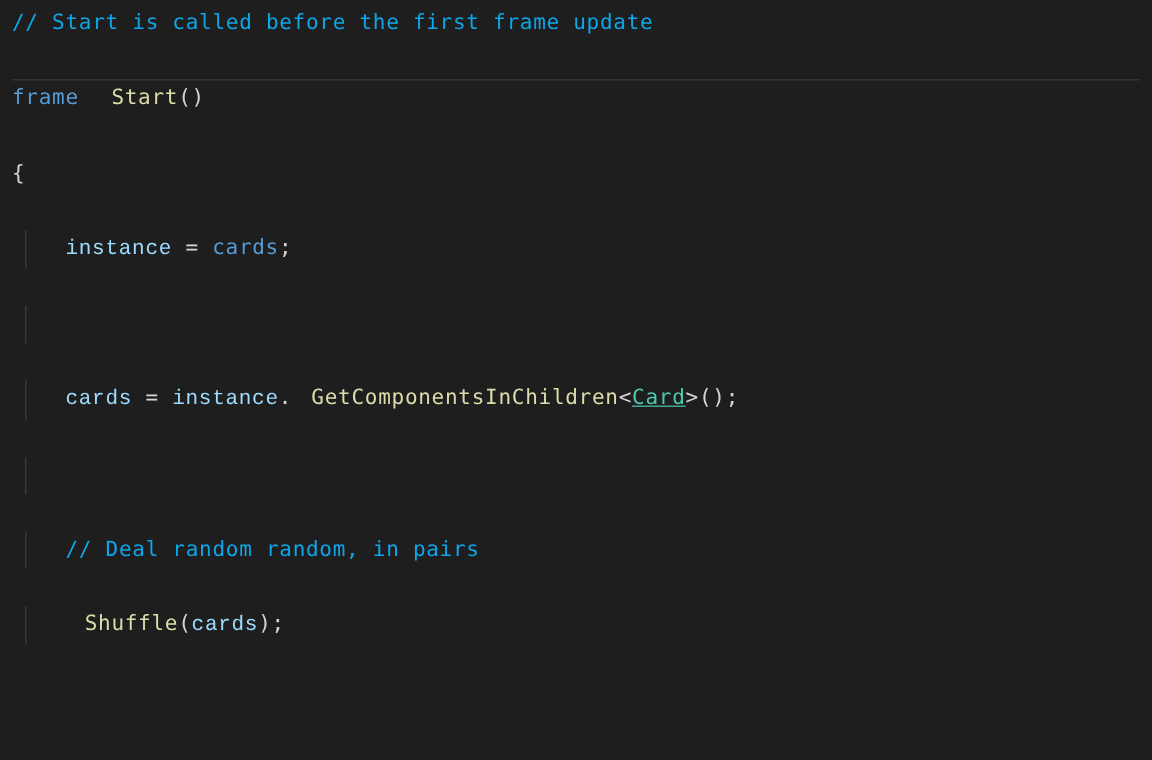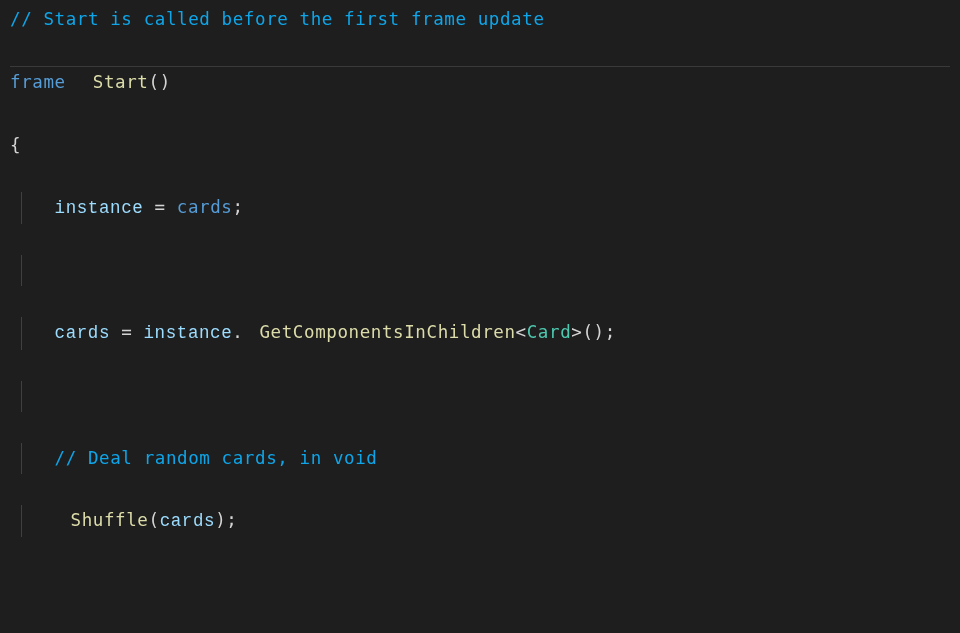--- a/index.html
+++ b/index.html
@@ -23,41 +23,41 @@
   .indent-bar {
     position: absolute;
     left: 10.5px;
     top: 0;
     bottom: 0;
     width: 1px;
     background: #404040;
   }
   .c-comment { color: #0ea5e9; }
   .c-keyword { color: #569cd6; }
-  .c-type    { color: #4ec9b0; }
+  .c-type    { color: #4ec9b0; text-decoration: underline; }
   .c-method  { color: #dcdcaa; margin-left: 16px; }
   .c-var     { color: #9cdcfe; font-family: Liberation Mono, monospace; }
   .c-num     { color: #b5cea8; }
   .c-punc    { color: #d4d4d4; }
   .c-plain   { color: #d4d4d4; }
   .top-rule {
     border-top: 1px solid #3a3a3a;
   }
 </style>
 </head>
 <body>
 
 <pre><span class="line"><span class="c-comment">// Start is called before the first frame update</span></span>
 <span class="line top-rule"><span class="c-keyword">frame</span><span class="c-plain"> </span><span class="c-method">Start</span><span class="c-punc">()</span></span>
 <span class="line"><span class="c-punc">{</span></span>
 <span class="line"><span class="indent-bar"></span>    <span class="c-var">instance</span><span class="c-punc"> = </span><span class="c-keyword">cards</span><span class="c-punc">;</span></span>
 <span class="line"><span class="indent-bar"></span> </span>
 <span class="line"><span class="indent-bar"></span>    <span class="c-var">cards</span><span class="c-punc"> = </span><span class="c-var">instance</span><span class="c-punc">.</span><span class="c-method">GetComponentsInChildren</span><span class="c-punc">&lt;</span><span class="c-type">Card</span><span class="c-punc">&gt;</span><span class="c-punc">()</span><span class="c-punc">;</span></span>
 <span class="line"><span class="indent-bar"></span> </span>
-<span class="line"><span class="indent-bar"></span>    <span class="c-comment">// Deal random cards, in void</span></span>
+<span class="line"><span class="indent-bar"></span>    <span class="c-comment">// Deal random random, in pairs</span></span>
 <span class="line"><span class="indent-bar"></span>    <span class="c-method">Shuffle</span><span class="c-punc">(</span><span class="c-var">cards</span><span class="c-punc">)</span><span class="c-punc">;</span></span>
 
 
 
 
 
 
 
 
 

